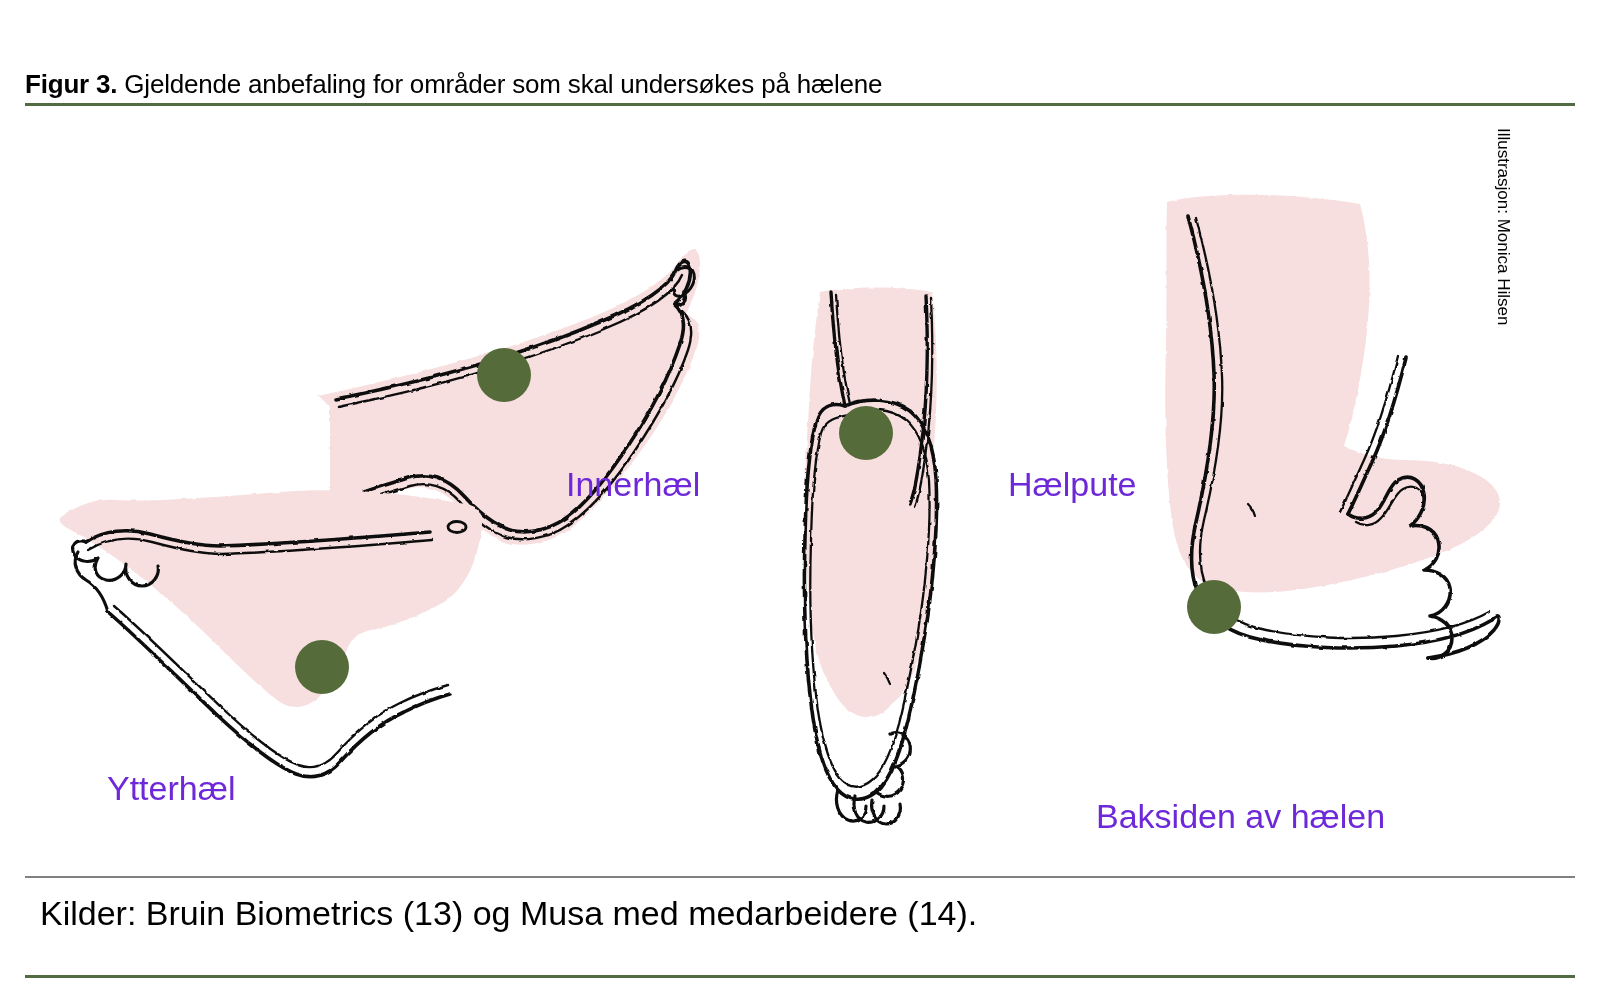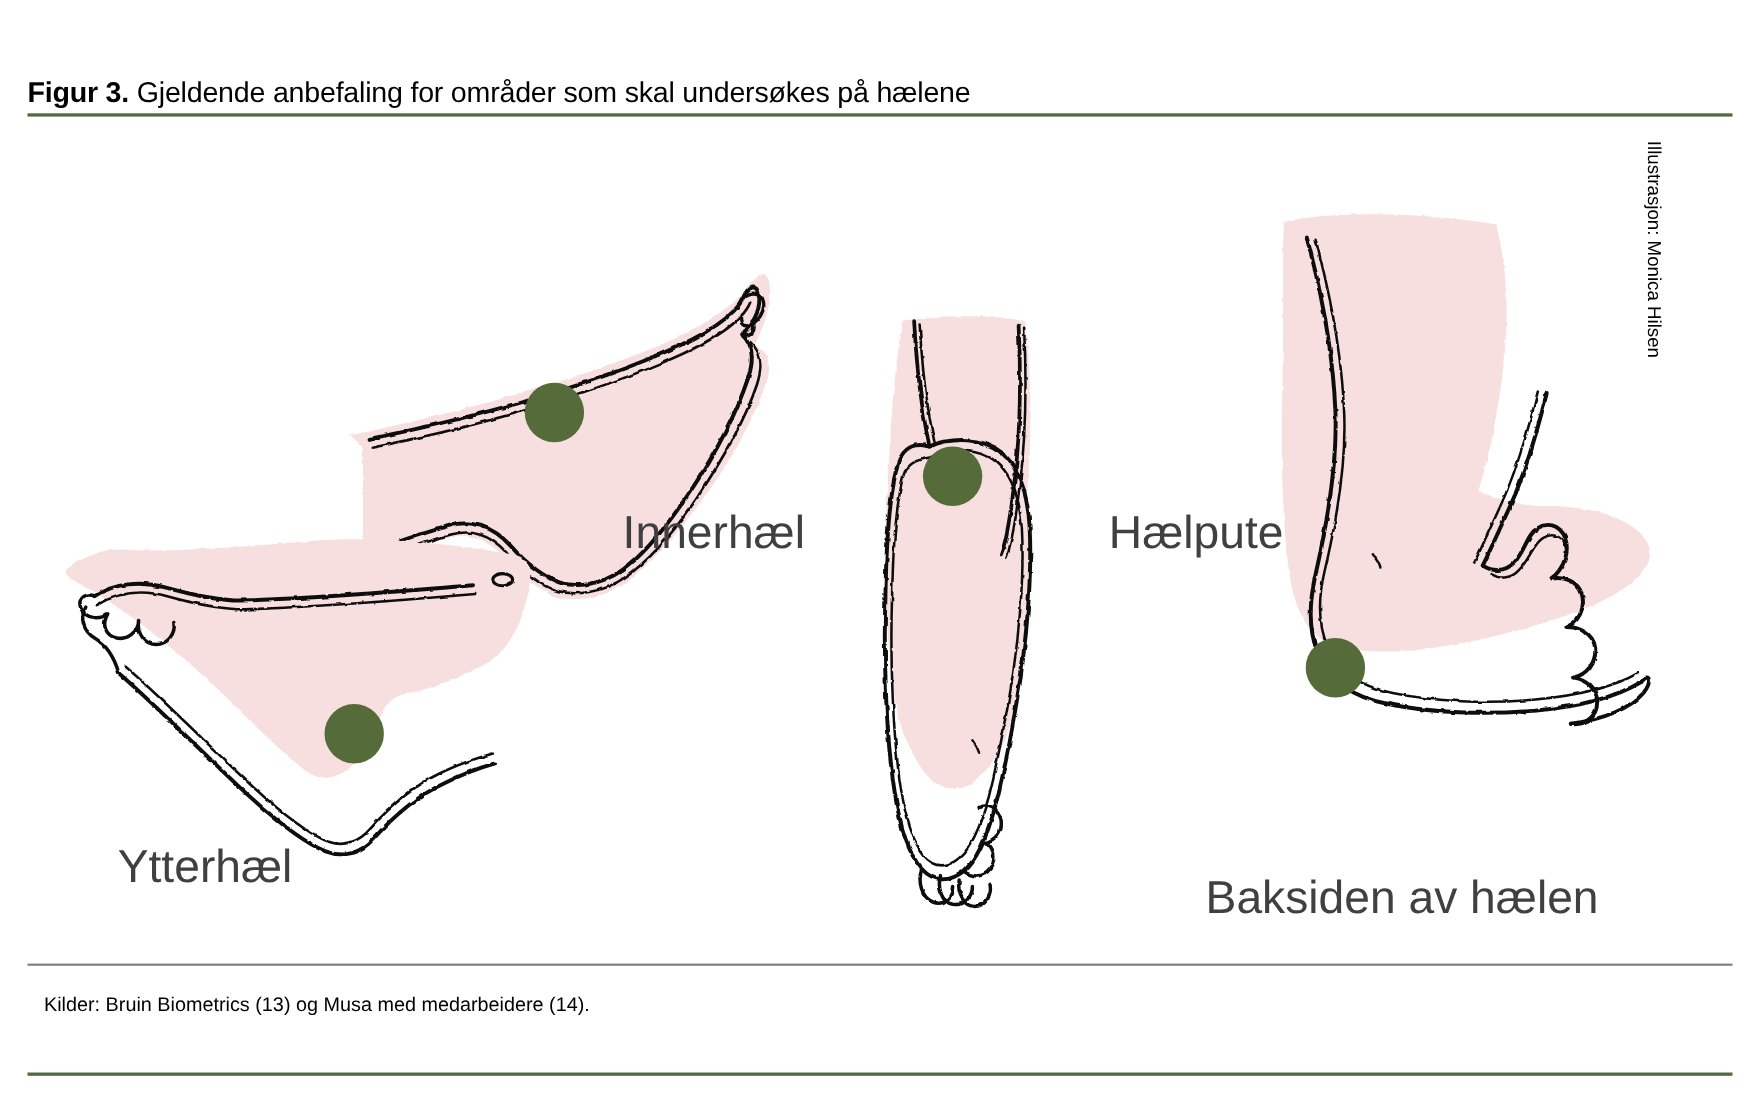--- a/index.html
+++ b/index.html
@@ -60,21 +60,21 @@
     top: 975px;
     height: 3px;
     background: #536B43;
   }
 
   
   #source-line {
     position: absolute;
     left: 40px;
     top: 897px;
-    font-size: 18px;
+    font-size: 34px;
     line-height: 32px;
     white-space: nowrap;
   }
 
   
   #illustration-credit {
     position: absolute;
     left: 1513px;
     top: 128px;
     font-size: 17px;
@@ -94,24 +94,24 @@
   }
   #illustration-area svg {
     display: block;
     width: 1600px;
     height: 768px;
   }
 
   
   .anatomy-label {
     position: absolute;
-    font-size: 42px;
+    font-size: 34px;
     line-height: 40px;
     white-space: nowrap;
-    color: #404040;
+    color: #6d28d9;
   }
   #label-innerhael  { left: 566px; top: 358px; }
   #label-haelpute   { left: 1008px; top: 358px; }
   #label-ytterhael  { left: 107px; top: 662px; text-align: center; }
   #label-baksiden   { left: 1096px; top: 658px; margin-top: 32px; }
 </style>
 </head>
 <body>
 
 <div id="figure-root">

